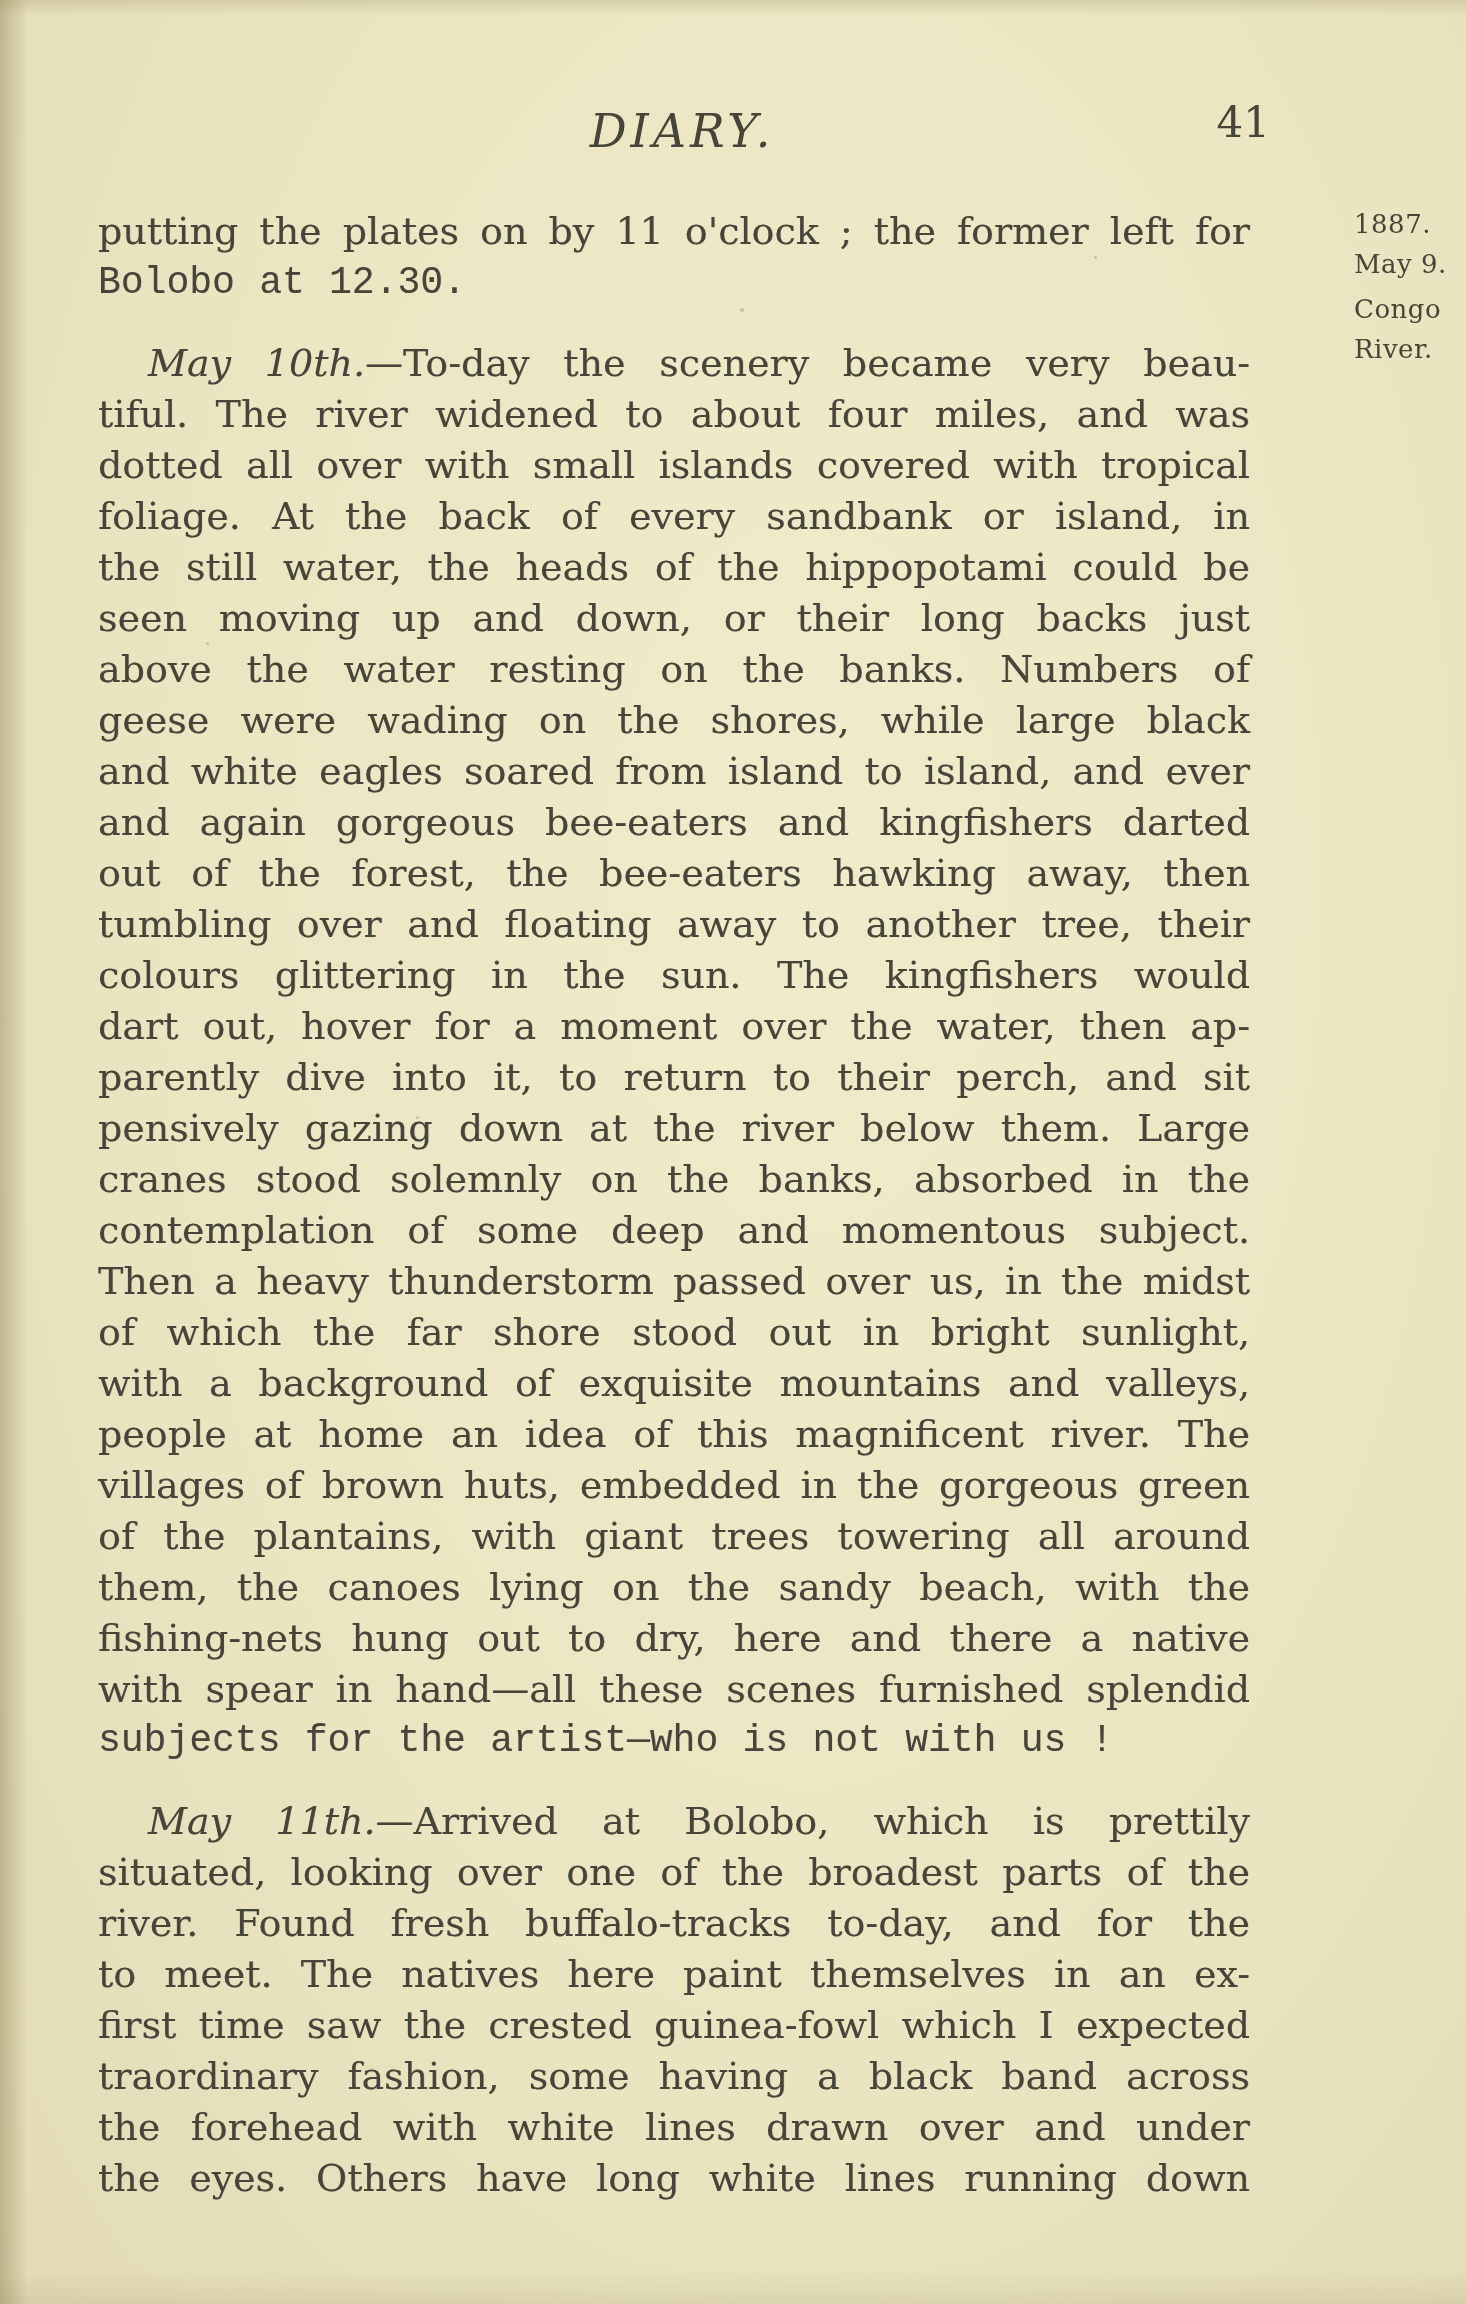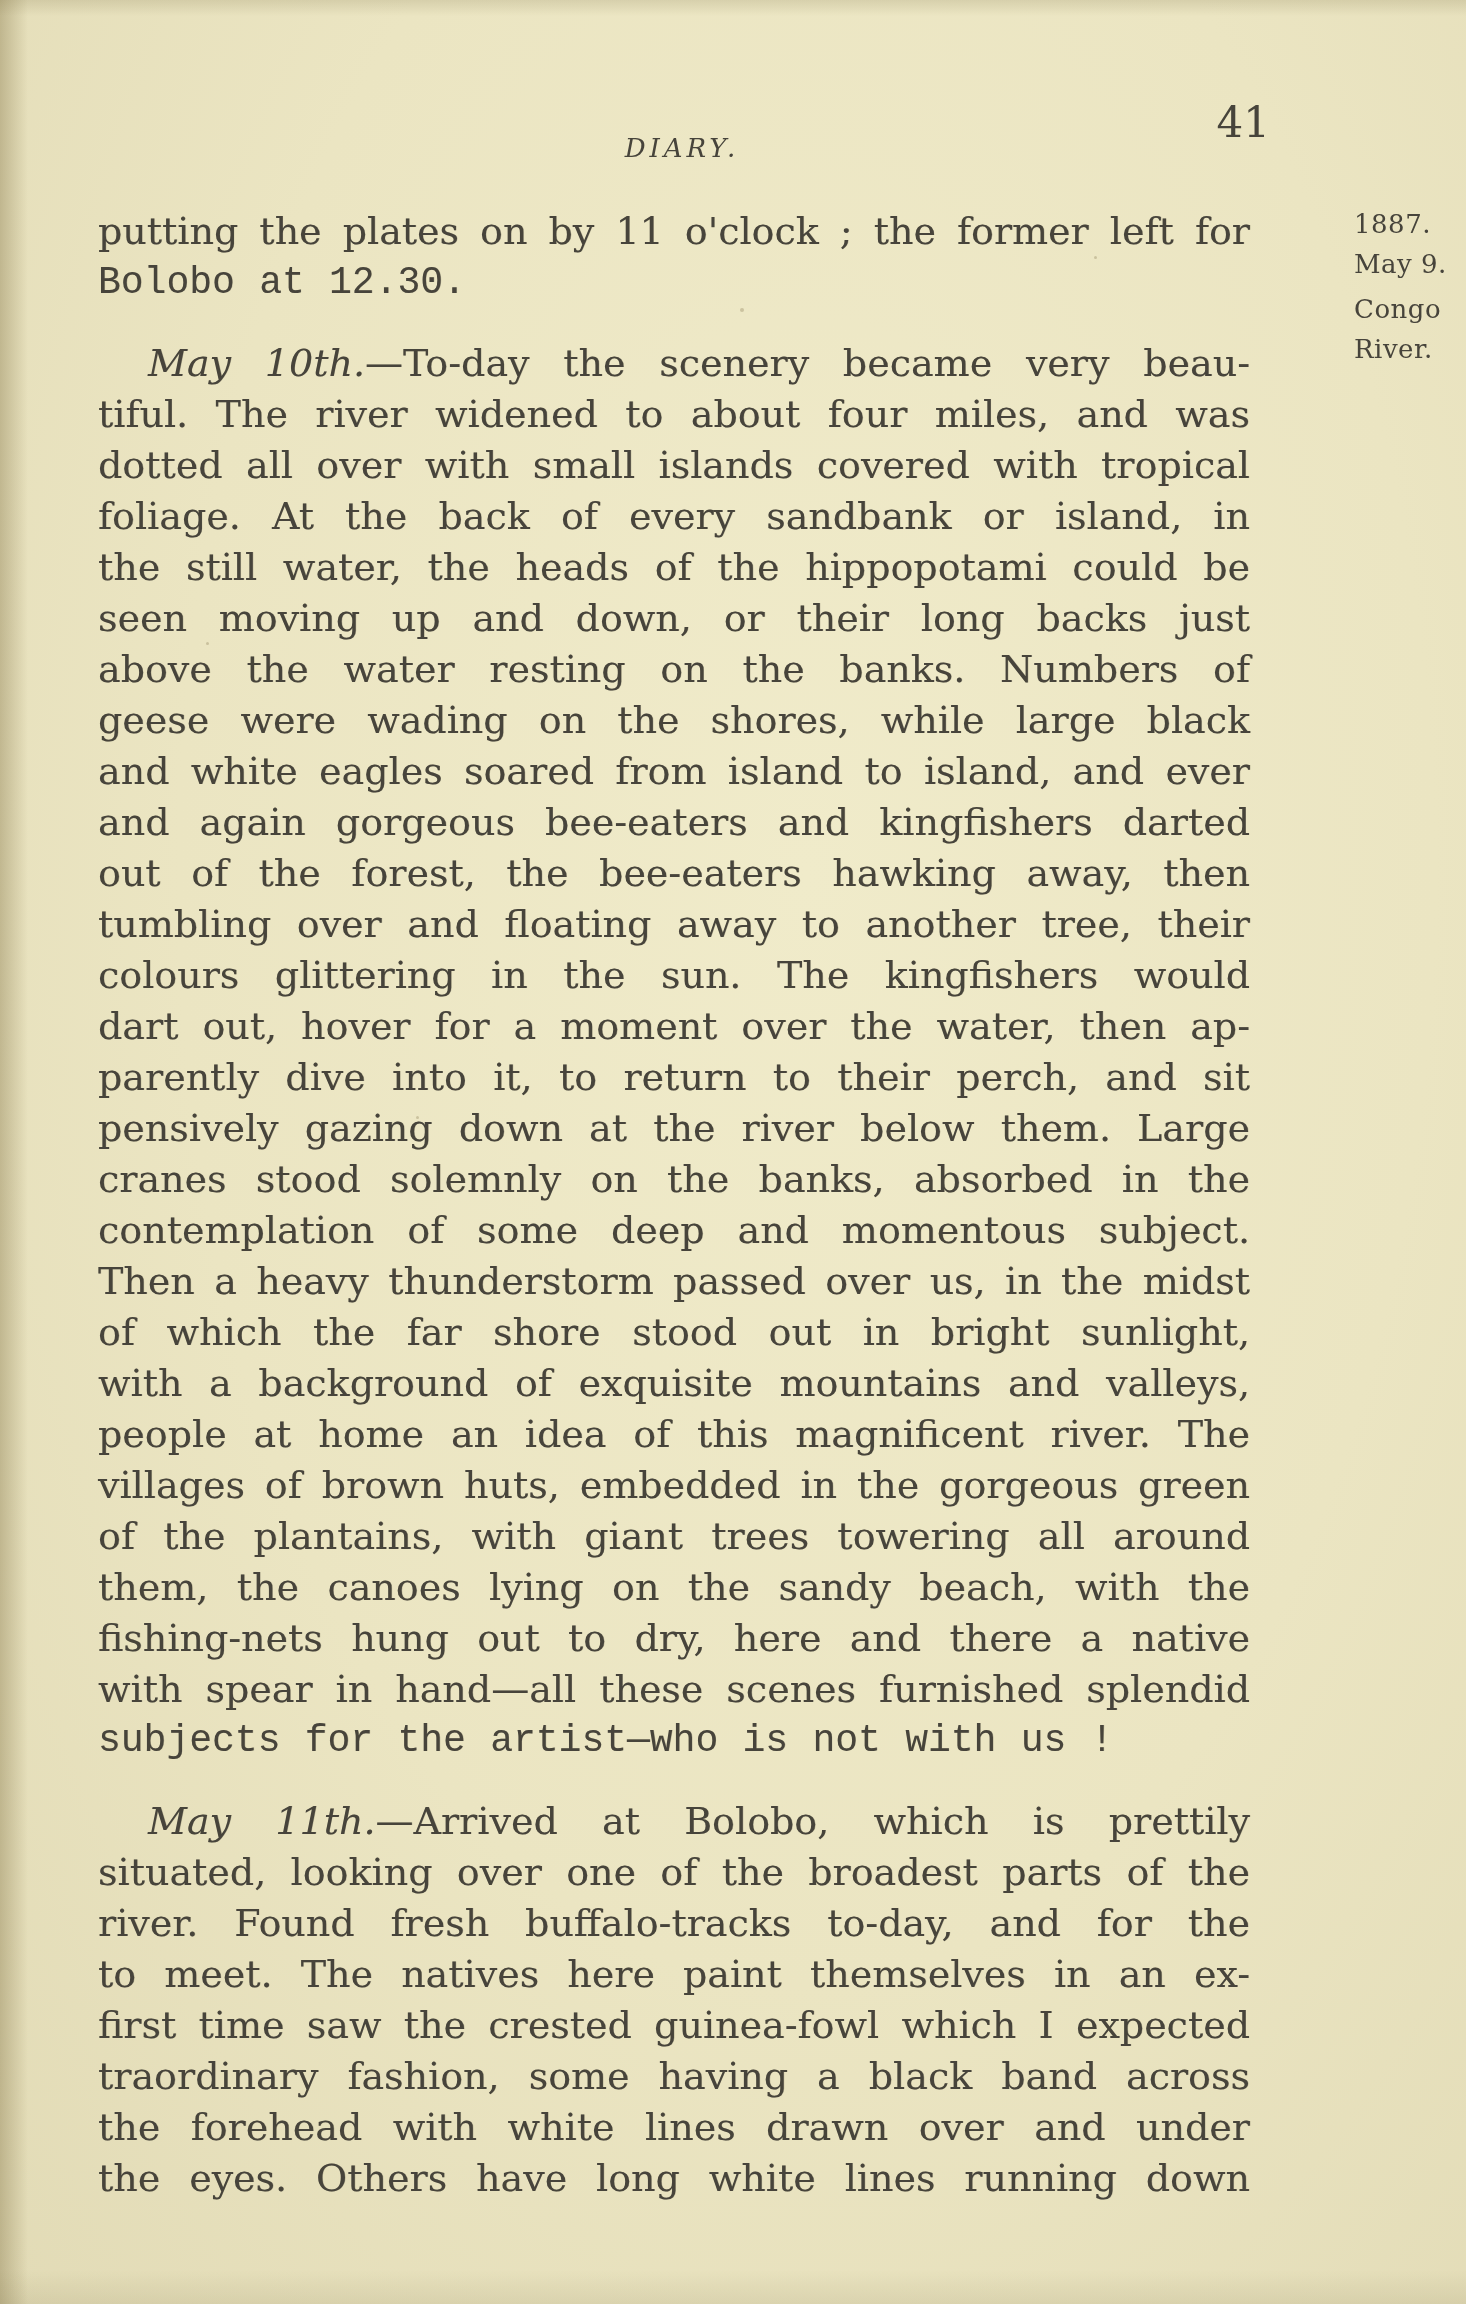--- a/index.html
+++ b/index.html
@@ -36,23 +36,22 @@
     background: linear-gradient(to top, rgba(120,108,65,0.12), rgba(120,108,65,0));
   }
   .ink { color: #47443b; }
   .running-header {
     position: absolute;
     left: 98px;
     width: 1168px;
     top: 104px;
     text-align: center;
     font-style: italic;
-    font-size: 26px;
+    font-size: 46px;
     letter-spacing: 4px;
-    margin-top: 29px;
   }
   .page-number {
     position: absolute;
     left: 98px;
     width: 1172px;
     top: 98px;
     text-align: right;
     font-size: 42px;
   }
   .margin-note {

